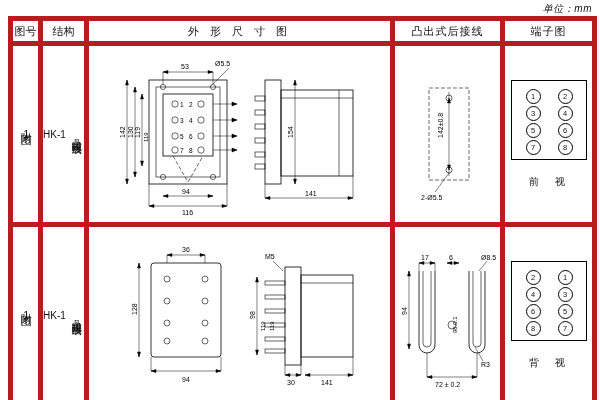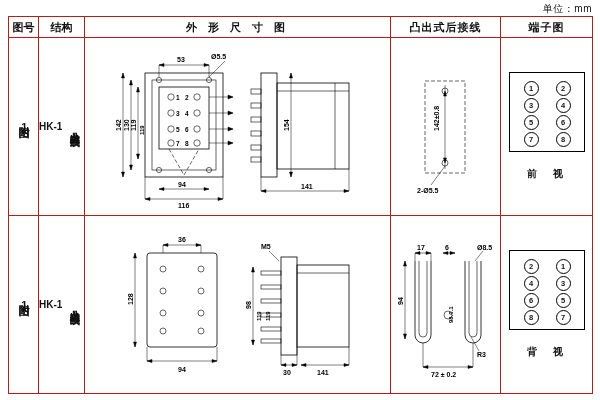--- a/index.html
+++ b/index.html
@@ -7,35 +7,35 @@
     width:600px;height:400px;
     background:#ffffff;
     font-family:"Liberation Sans", sans-serif;
     color:#111;
     overflow:hidden;
   }
   .page{position:relative;width:600px;height:400px;}
 
   .unit{
     position:absolute;right:8px;top:2px;
-    font-size:10px;letter-spacing:0.5px;
+    font-size:10px;letter-spacing:0.5px;font-style:italic;
   }
 
   table.main{
     position:absolute;left:8px;top:16px;
     width:584px;height:376px;
     border-collapse:collapse;
     table-layout:fixed;
   }
   table.main td, table.main th{
-    border:1px solid #b91c1c;
+    border:5px solid #b91c1c;
     padding:0;
     vertical-align:middle;
     text-align:center;
-    font-weight:bold;
+    font-weight:normal;
     font-size:11px;
   }
   thead td{height:20px;}
   .hdr{font-size:12px;letter-spacing:4px;}
   .hdr2{font-size:11px;letter-spacing:1px;}
 
   .col-a{width:30px;}
   .col-b{width:46px;}
   .col-c{width:306px;}
   .col-d{width:110px;}

